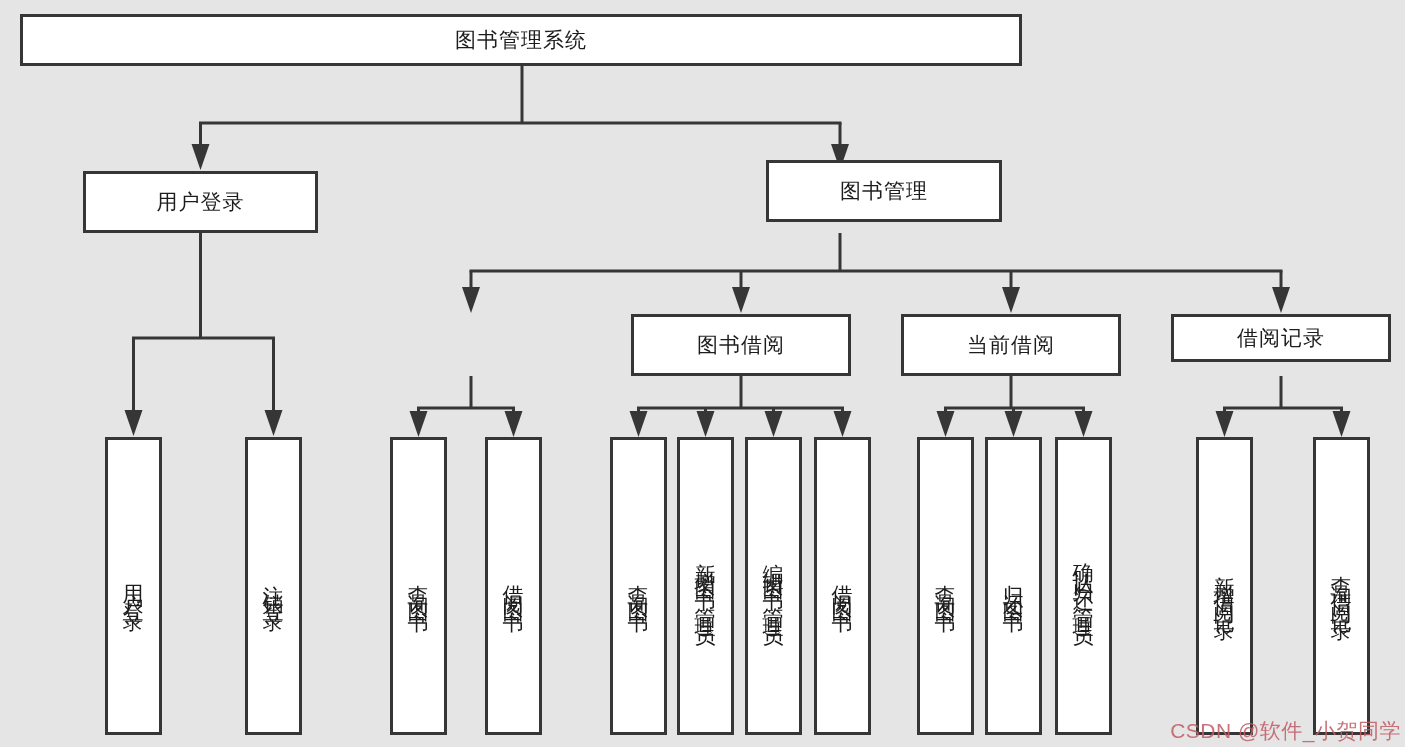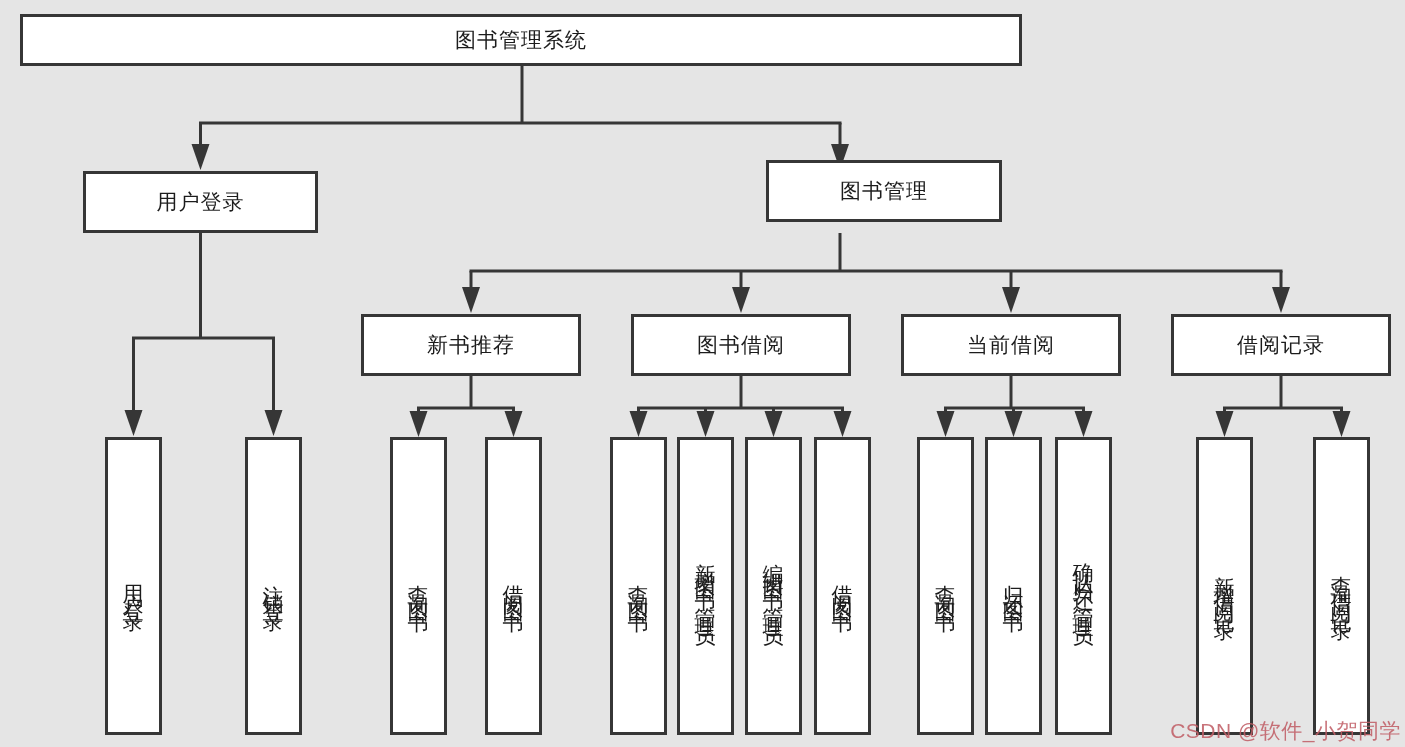--- a/index.html
+++ b/index.html
@@ -32,21 +32,21 @@
   }
   
   .b-root          { left: 20px;   top: 14px;  width: 1002px; height: 52px; }
   
   .b-user-login    { left: 83px;   top: 171px; width: 235px;  height: 62px; }
   .b-book-mgmt     { left: 722px;  top: 160px; width: 236px;  height: 62px; margin-left: 44px; }
   
   .b-new-books     { left: 361px;  top: 314px; width: 220px;  height: 62px; }
   .b-book-borrow   { left: 631px;  top: 314px; width: 220px;  height: 62px; }
   .b-current       { left: 901px;  top: 314px; width: 220px;  height: 62px; text-align: right; }
-  .b-records       { left: 1171px; top: 314px; width: 220px;  height: 62px; }
+  .b-records       { left: 1171px; top: 314px; width: 220px;  height: 48px; }
   
   .leaf { top: 437px; height: 298px; width: 57px; }
   .leaf span {
     writing-mode: vertical-rl;
     text-orientation: mixed;
     font-size: 21px;
     letter-spacing: 9px;
     line-height: 1.1;
     color: #1c1c1c;
   }
@@ -161,23 +161,20 @@
     <span>图书管理系统</span>
   </div>
 
   <div class="box b-user-login">
     <span>用户登录</span>
   </div>
   <div class="box b-book-mgmt">
     <span>图书管理</span>
   </div>
 
-  <div class="box b-new-books">
-    <span>新书推荐</span>
-  </div>
   <div class="box b-book-borrow">
     <span>图书借阅</span>
   </div>
   <div class="box b-current">
     <span>当前借阅</span>
   </div>
   <div class="box b-records">
     <span>借阅记录</span>
   </div>
 

